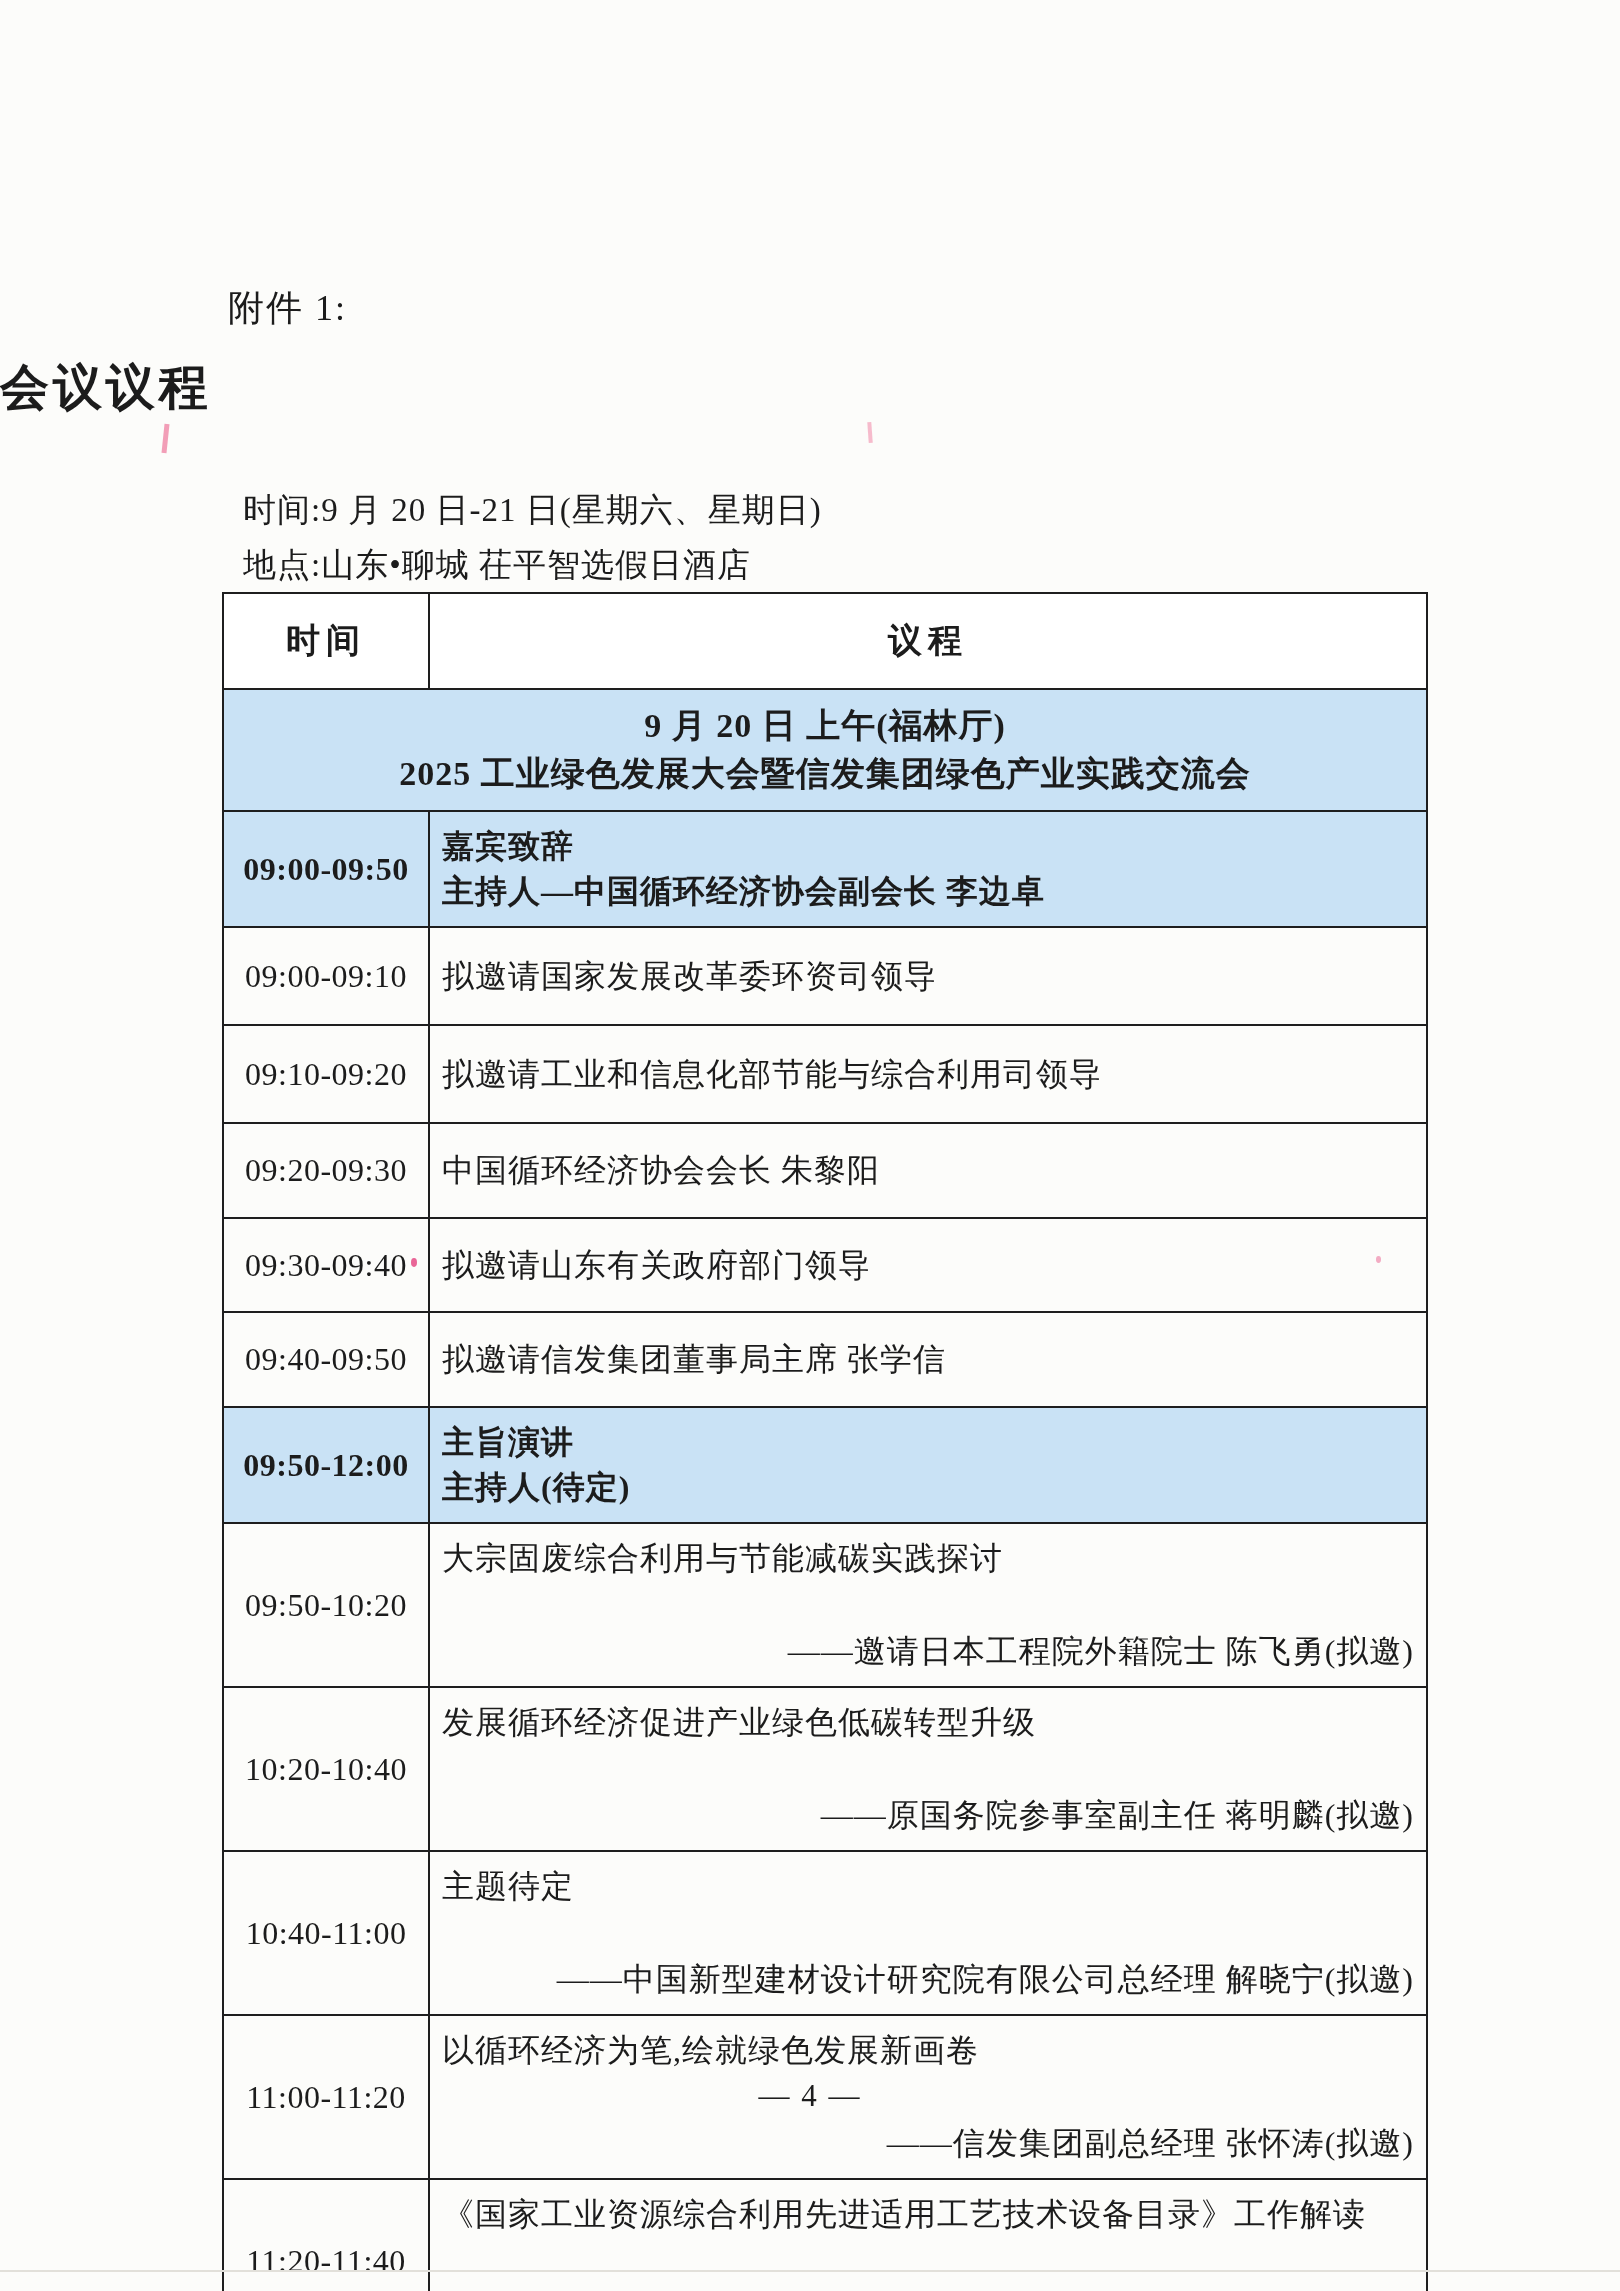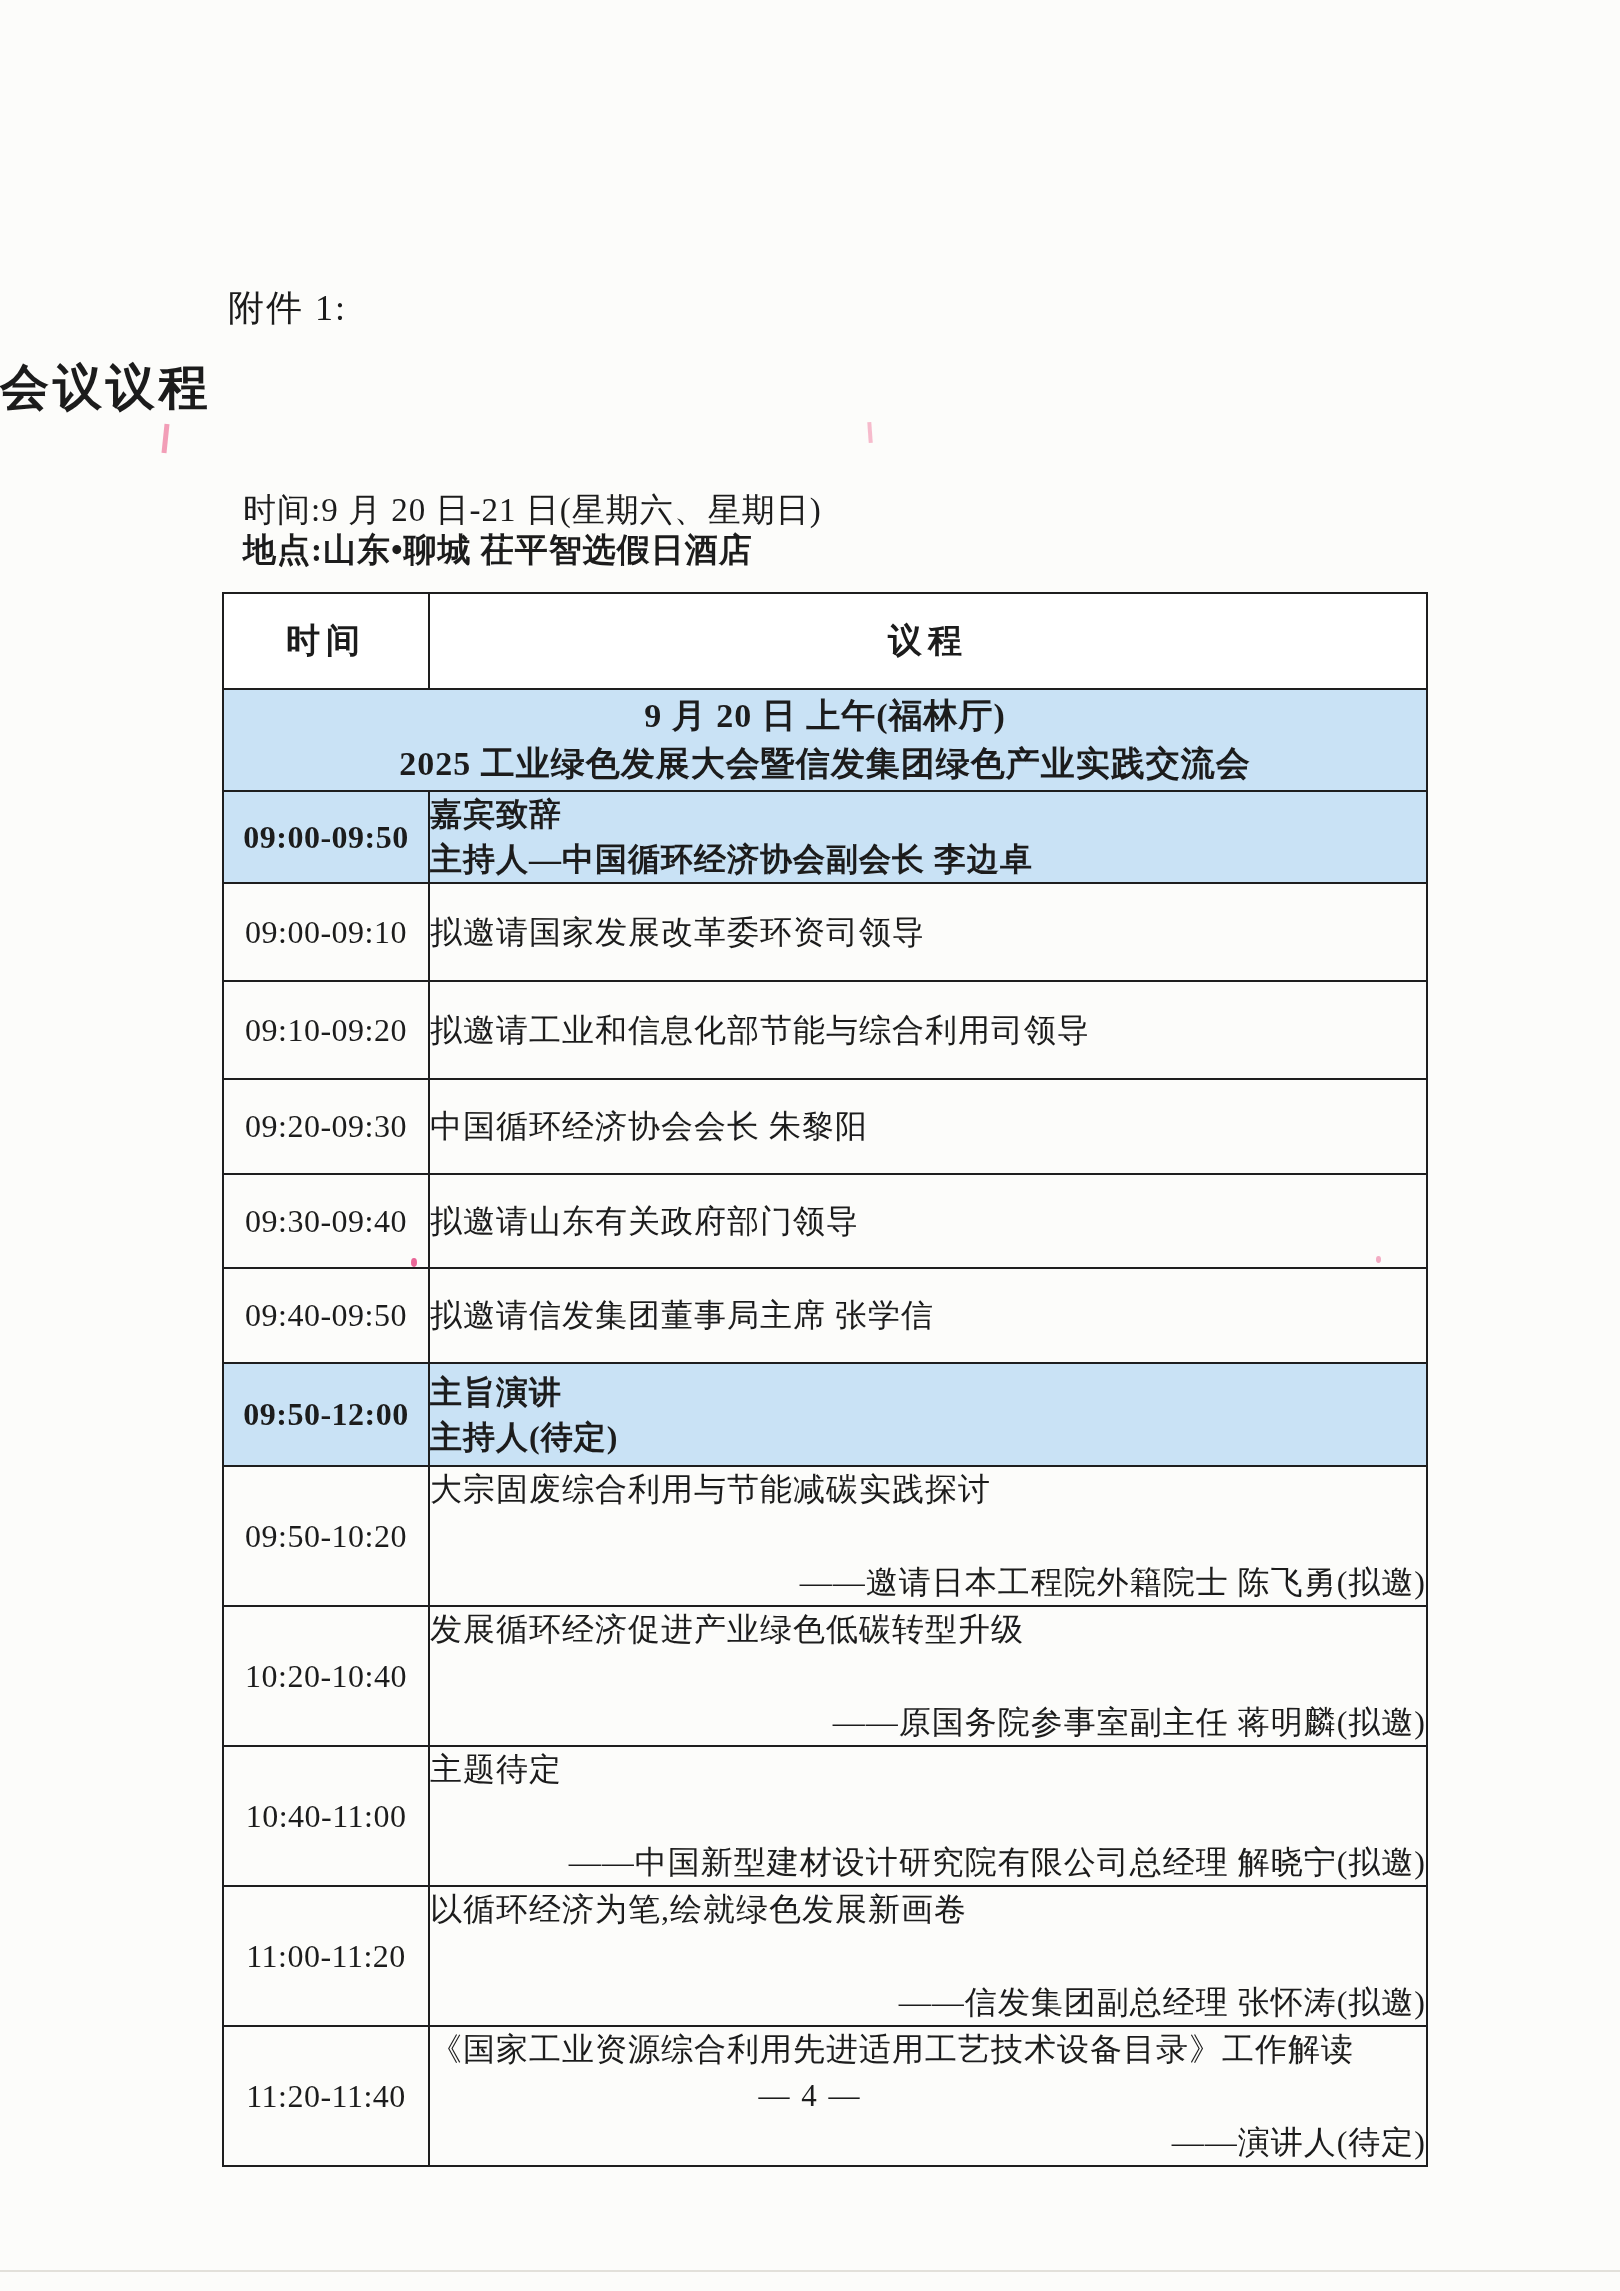--- a/index.html
+++ b/index.html
@@ -18,30 +18,30 @@
   .attachment {
     position: absolute; left: 228px; top: 284px;
     font-size: 36px; letter-spacing: 2px;
   }
   .doc-title {
     position: absolute; left: 0; top: 355px; width: 1539px;
     text-align: left; font-size: 49px; font-weight: bold; letter-spacing: 3.9px;
   }
   .meta-line { position: absolute; left: 243px; font-size: 33px; letter-spacing: 1px; }
   .meta-time { top: 488px; }
-  .meta-loc  { top: 528px; font-weight: bold; }
+  .meta-loc  { top: 543px; }
 
   table.agenda {
     position: absolute; left: 222px; top: 592px;
     width: 1206px; border-collapse: collapse; table-layout: fixed;
   }
   table.agenda col.c-time { width: 206px; }
   table.agenda th, table.agenda td {
     border: 2.9px solid var(--line);
-    padding: 0; vertical-align: middle;
+    padding: 12px; vertical-align: middle;
   }
   th.col-head { font-size: 34px; font-weight: bold; letter-spacing: 5.9px; height: 96px; background: #fff; }
   td.time-cell { text-align: center; font-size: 32px; letter-spacing: 0.5px; }
   td.agenda-cell { padding: 5.9px 13.7px 5.9px 25.5px; }
   .agenda-line { font-size: 32px; line-height: 45px; letter-spacing: 1px; }
   .agenda-line.left { text-align: left; }
   .agenda-line.right { text-align: right; margin-top: 48px; }
   tr.highlight td { background: var(--highlight); }
   tr.highlight .agenda-line, tr.highlight td.time-cell { font-weight: bold; }
   td.banner-cell { background: var(--highlight); text-align: center; }

